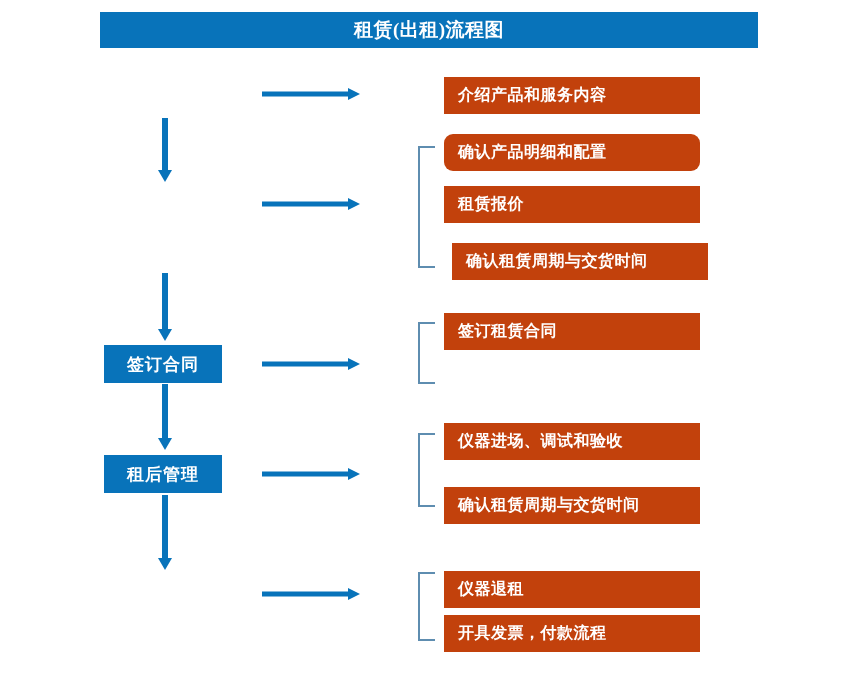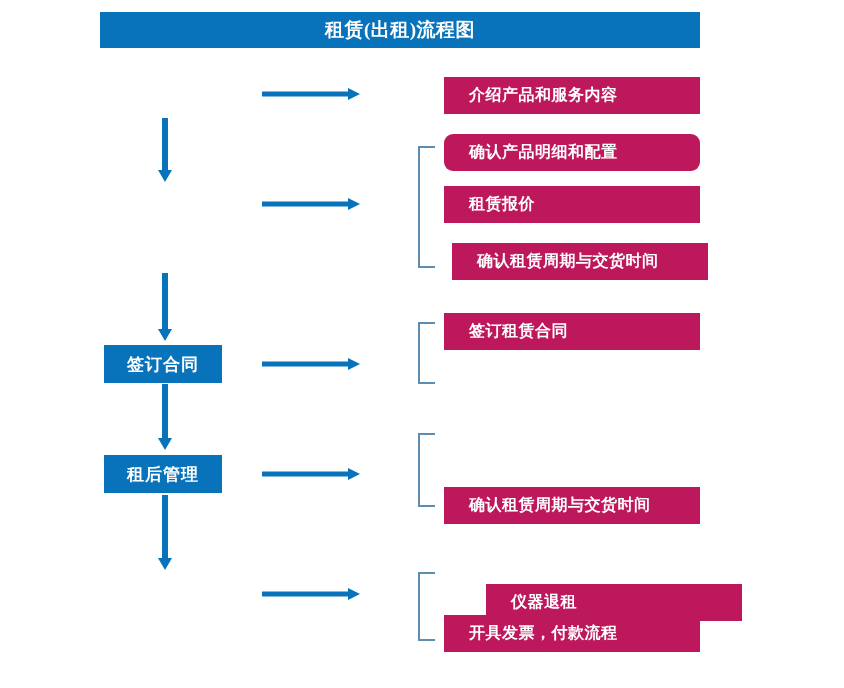--- a/index.html
+++ b/index.html
@@ -15,21 +15,21 @@
   }
   #canvas {
     position: relative;
     width: 844px;
     height: 688px;
   }
   .title-bar {
     position: absolute;
     left: 100px;
     top: 12px;
-    width: 600px;
+    width: 658px;
     height: 36px;
     background: #0873ba;
     color: #ffffff;
     font-size: 19px;
     font-weight: bold;
     display: flex;
     align-items: center;
     justify-content: center;
     letter-spacing: 0.5px;
   }
@@ -45,27 +45,27 @@
     display: flex;
     align-items: center;
     justify-content: center;
     letter-spacing: 1px;
   }
   .detail-box {
     position: absolute;
     left: 444px;
     width: 256px;
     height: 37px;
-    background: #be185d;
+    background: #c2410c;
     color: #ffffff;
     font-size: 16px;
     font-weight: bold;
     display: flex;
     align-items: center;
-    padding-left: 25px;
+    padding-left: 14px;
     box-sizing: border-box;
     letter-spacing: 0.5px;
   }
   .h-arrow {
     position: absolute;
     left: 262px;
     width: 98px;
     height: 14px;
   }
   .v-arrow {
@@ -138,31 +138,32 @@
 
   <div class="stage-box" style="top:455px;">租后管理</div>
 
   <svg class="h-arrow" style="top:467px;" viewBox="0 0 98 14">
     <line x1="0" y1="7" x2="88" y2="7" stroke="#0873ba" stroke-width="5"></line>
     <polygon points="86,1 98,7 86,13" fill="#0873ba"></polygon>
   </svg>
 
   <div class="bracket" style="top:433px; height:74px;"></div>
 
+  <div class="detail-box" style="top:423px;">仪器进场、调试和验收</div>
   <div class="detail-box" style="top:487px;">确认租赁周期与交货时间</div>
 
   <svg class="v-arrow" style="top:495px; height:75px;" viewBox="0 0 20 75">
     <line x1="10" y1="0" x2="10" y2="65" stroke="#0873ba" stroke-width="6"></line>
     <polygon points="3,63 17,63 10,75" fill="#0873ba"></polygon>
   </svg>
 
 
   <svg class="h-arrow" style="top:587px;" viewBox="0 0 98 14">
     <line x1="0" y1="7" x2="88" y2="7" stroke="#0873ba" stroke-width="5"></line>
     <polygon points="86,1 98,7 86,13" fill="#0873ba"></polygon>
   </svg>
 
   <div class="bracket" style="top:572px; height:69px;"></div>
 
-  <div class="detail-box" style="top:584px;margin-left:42px;">仪器退租</div>
+  <div class="detail-box" style="top:571px;">仪器退租</div>
   <div class="detail-box" style="top:615px;">开具发票，付款流程</div>
 
 </div>
 
 </body></html>

